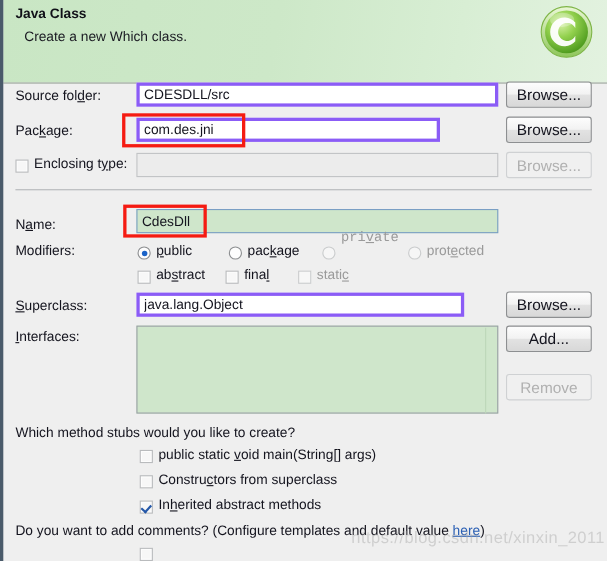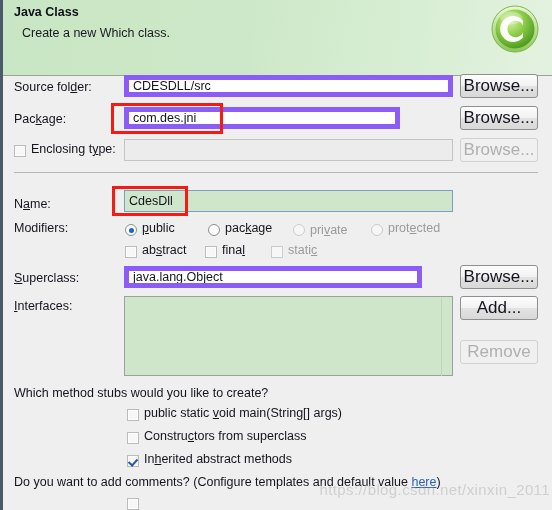--- a/index.html
+++ b/index.html
@@ -61,21 +61,21 @@
     color: #14141e;
     white-space: nowrap;
   }
   .u { text-decoration: underline; }
   .disabled-text { color: #9a9a9a; }
 
   .field {
     position: absolute;
     box-sizing: border-box;
     background: #ffffff;
-    border: 5px solid #8b5cf6;
+    border: 3px solid #8b5cf6;
     font-family: "Liberation Sans", sans-serif;
     font-size: 12.5px;
     color: #14141e;
     padding: 0 4px;
     line-height: 20px;
     height: 22px;
     outline: none;
   }
   .field.green {
     background: #cfe6cb;
@@ -87,21 +87,21 @@
     color: #a0a0a0;
   }
   .btn {
     position: absolute;
     box-sizing: border-box;
     width: 78px; height: 24px;
     background: linear-gradient(180deg, #fdfdfd 0%, #f2f2f2 48%, #e2e2e2 52%, #d8d8d8 100%);
     border: 1px solid #8d8f91;
     border-radius: 3px;
     font-family: "Liberation Sans", sans-serif;
-    font-size: 17px;
+    font-size: 14px;
     color: #14141e;
     text-align: center;
     line-height: 22px;
     cursor: default;
   }
   .btn.disabled {
     background: #f0f0f0;
     border: 1px solid #cfd1d3;
     color: #b0b0b0;
   }
@@ -256,21 +256,21 @@
   <div class="label" style="left:142px; top:221px;">
     <span class="u">p</span>ublic
   </div>
 
   <div class="rb" style="left:208px; top:224px;"></div>
   <div class="label" style="left:225px; top:221px;">
     pac<span class="u">k</span>age
   </div>
 
   <div class="rb disabled" style="left:293px; top:224px;"></div>
-  <div class="label disabled-text" style="left:310px; top:223px;">
+  <div class="label disabled-text" style="left:310px; top:209px;font-family:Liberation Mono, monospace;">
     pri<span class="u">v</span>ate
   </div>
 
   <div class="rb disabled" style="left:371px; top:224px;"></div>
   <div class="label disabled-text" style="left:388px; top:221px;">
     prot<span class="u">e</span>cted
   </div>
 
   <div class="cb framed" style="left:125px; top:246px;"></div>
   <div class="label" style="left:142px; top:243px;">

